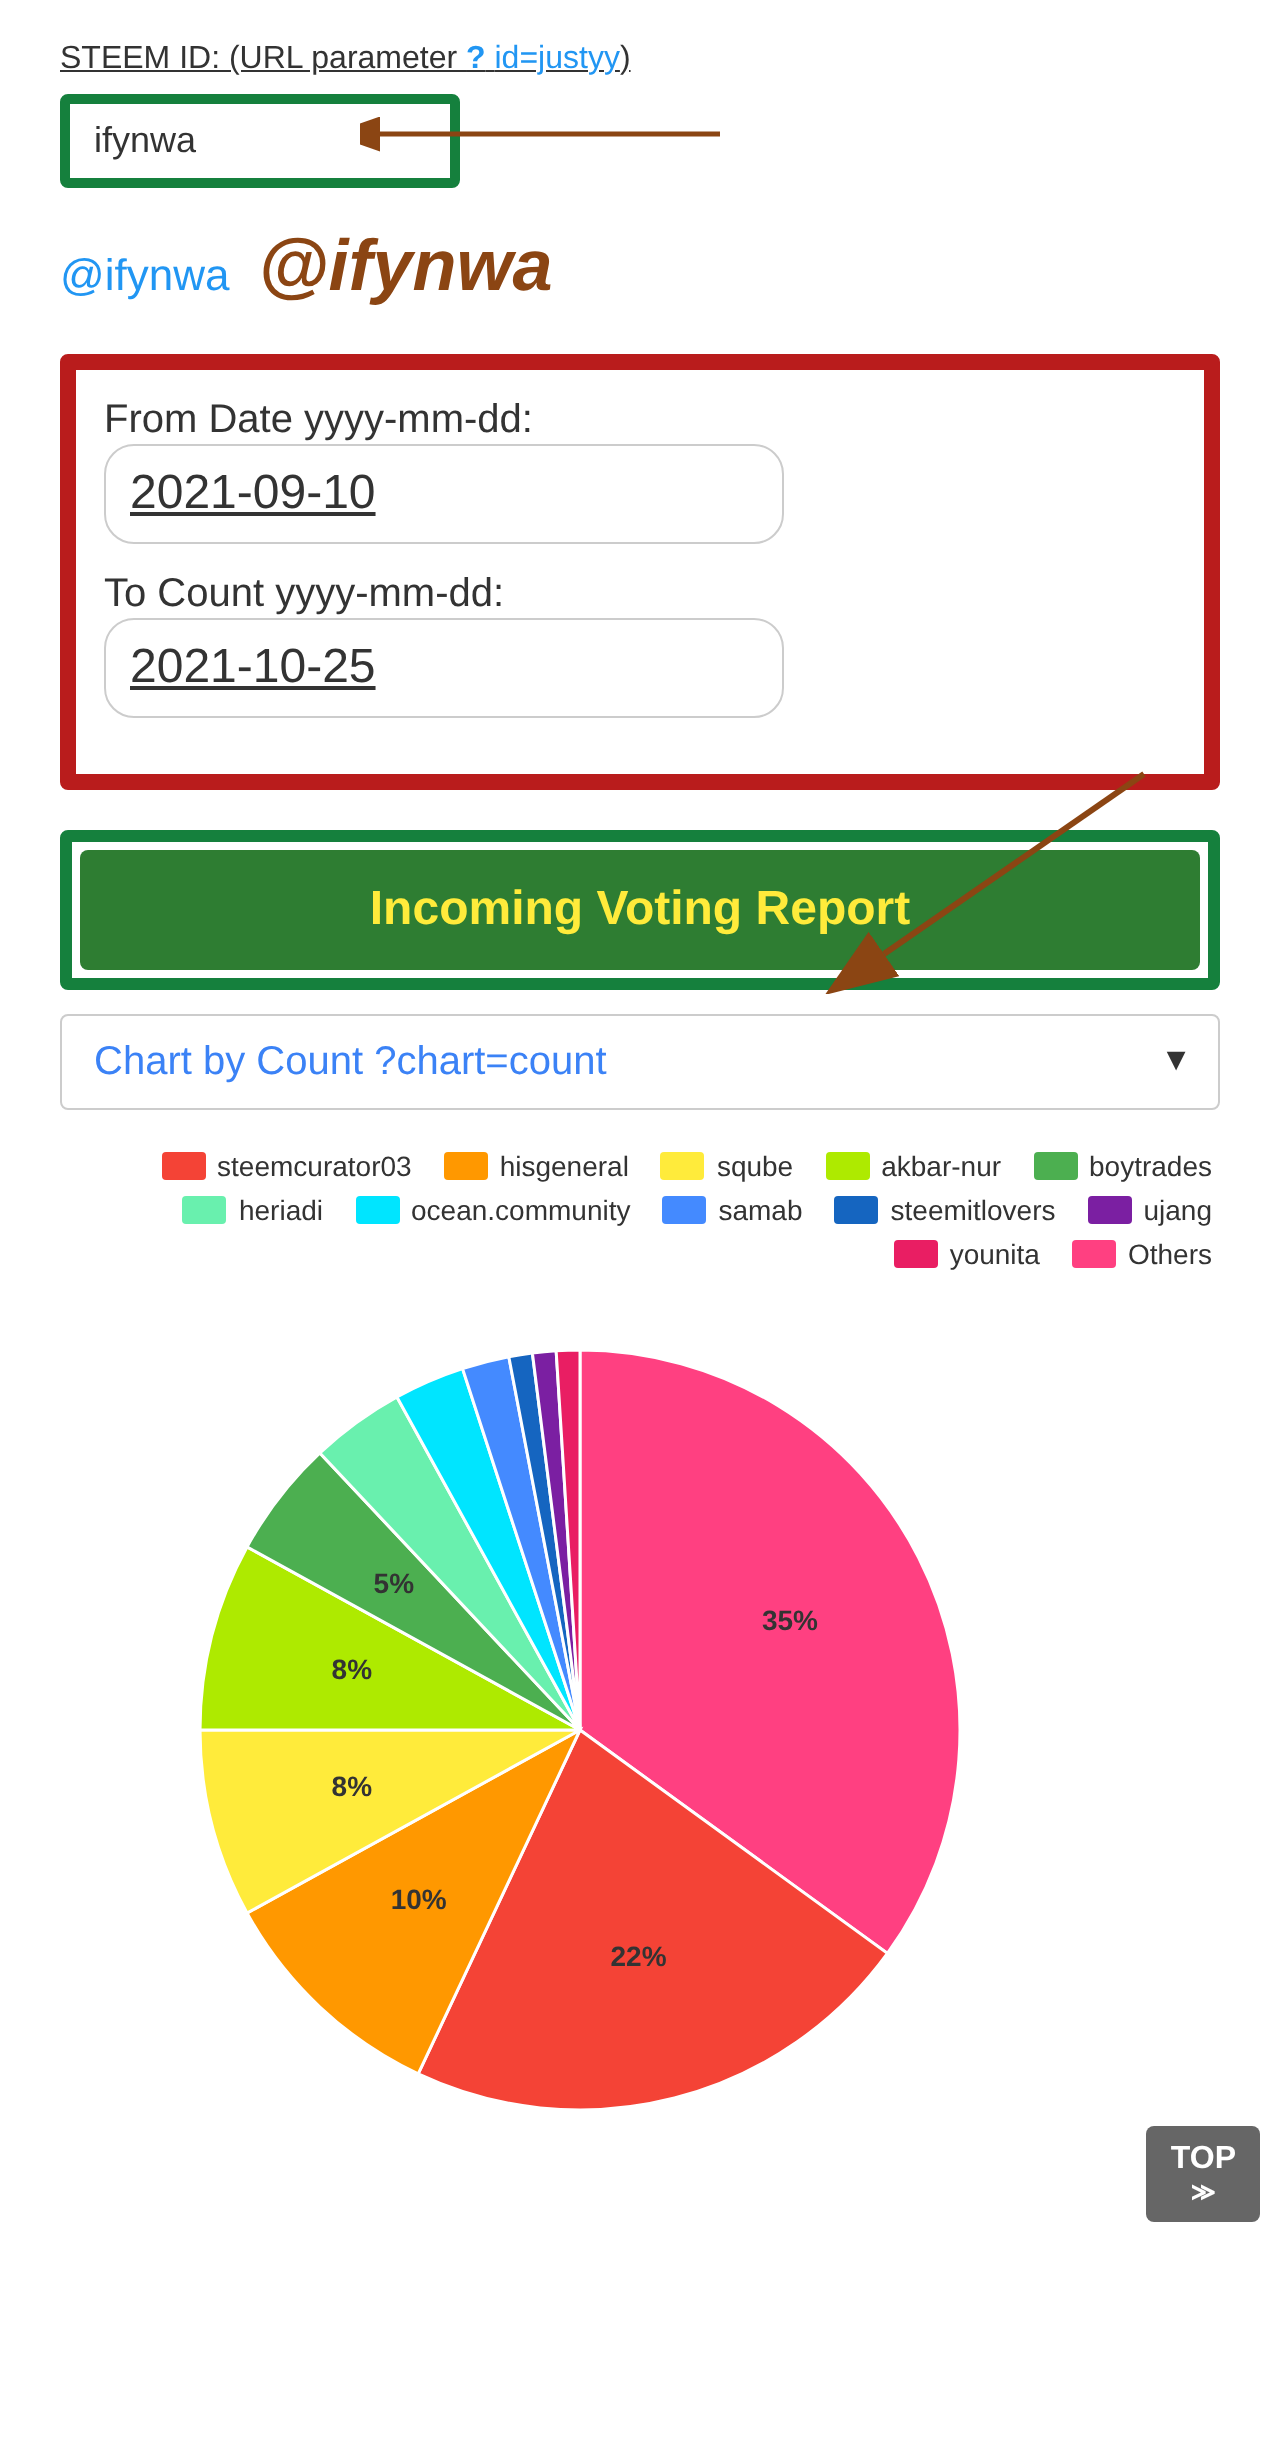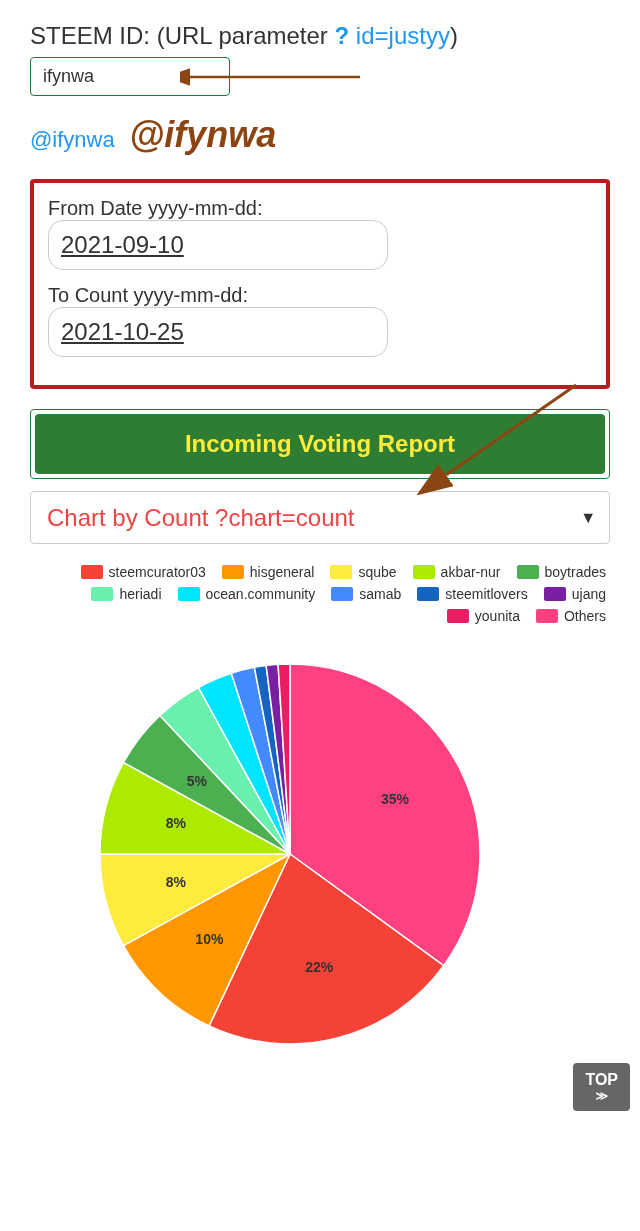--- a/index.html
+++ b/index.html
@@ -10,39 +10,40 @@
       width: 640px;
       min-height: 1231px;
       overflow-x: hidden;
       position: relative;
     }
     .page-wrapper {
       padding: 20px 30px;
       position: relative;
     }
     .steem-id-line {
-      font-size: 24px;
+      font-size: 16px;
       color: #333;
       margin-bottom: 6px;
       line-height: 1.3;
+      text-decoration: underline;
     }
     .steem-id-line .question-mark {
       color: #2196F3;
       font-weight: bold;
     }
     .steem-id-line .id-param {
       color: #2196F3;
     }
     .id-input-wrapper {
       position: relative;
       margin-bottom: 10px;
       display: inline-block;
     }
     .id-input {
-      border: 1px solid #15803d;
+      border: 5px solid #15803d;
       border-radius: 4px;
       padding: 8px 12px;
       font-size: 18px;
       width: 200px;
       color: #333;
     }
     .username-small {
       color: #2196F3;
       font-size: 22px;
       margin-bottom: 4px;
@@ -53,21 +54,21 @@
       font-size: 36px;
       font-weight: bold;
       font-style: italic;
       display: inline-block;
       margin-left: 10px;
     }
     .username-row {
       margin-bottom: 22px;
     }
     .date-section {
-      border: 4px solid #b91c1c;
+      border: 8px solid #b91c1c;
       border-radius: 4px;
       padding: 14px;
       margin-bottom: 20px;
       position: relative;
     }
     .date-label {
       font-size: 20px;
       color: #333;
       margin-bottom: 8px;
       font-weight: normal;
@@ -81,21 +82,21 @@
       max-width: 340px;
       color: #333;
       margin-bottom: 14px;
       display: block;
       text-decoration: underline;
     }
     .date-input:last-child {
       margin-bottom: 0;
     }
     .report-button-wrapper {
-      border: 1px solid #15803d;
+      border: 6px solid #15803d;
       border-radius: 4px;
       padding: 4px;
       display: inline-block;
       width: 100%;
       margin-bottom: 12px;
     }
     .report-button {
       background: #2E7D32;
       color: #FFEB3B;
       font-size: 24px;
@@ -110,22 +111,22 @@
     }
     .chart-select-wrapper {
       position: relative;
       margin-bottom: 20px;
     }
     .chart-select {
       width: 100%;
       border: 1px solid #ccc;
       border-radius: 4px;
       padding: 12px 16px;
-      font-size: 24px;
-      color: #ef4444;
+      font-size: 20px;
+      color: #3b82f6;
       appearance: none;
       background: #fff;
       cursor: pointer;
     }
     .select-arrow {
       position: absolute;
       right: 14px;
       top: 50%;
       transform: translateY(-50%);
       color: #333;

